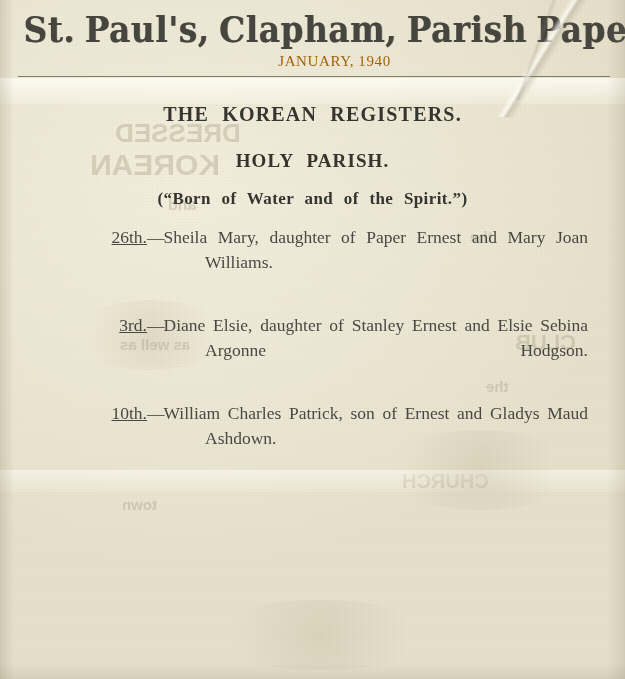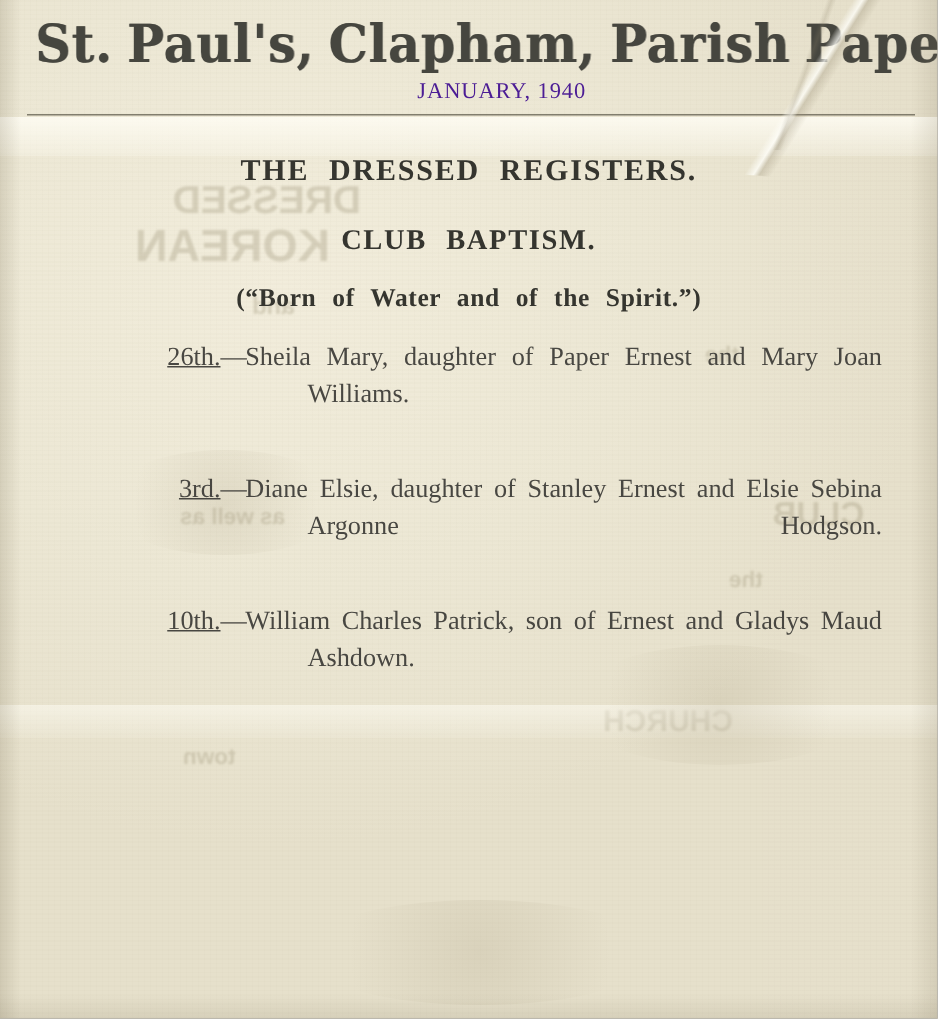--- a/index.html
+++ b/index.html
@@ -102,21 +102,21 @@
     text-shadow: .6px 0 0 rgba(60,60,55,.45), -.4px .4px 0 rgba(60,60,55,.2);
   }
   .masthead .w { margin: 0 5px; }
 
   .issue-date {
     position: absolute;
     left: 0; right: 0; top: 53px;
     text-align: center;
     font-size: 15px;
     letter-spacing: .6px;
-    color: #4c1d95;
+    color: #a16207;
     padding-left: 44px;
   }
 
   .rule {
     position: absolute;
     left: 18px; width: 592px; top: 76px; height: 1px;
     background: #6e6b5c;
     opacity: .85;
   }
 
@@ -214,23 +214,23 @@
   <div class="smudge" style="left:200px; top:600px; width:240px; height:70px;"></div>
 
   <div class="content">
 
     <div class="masthead" id="masthead"><span class="w">St.</span><span class="w">Paul's,</span><span class="w">Clapham,</span><span class="w">Parish</span><span class="w">Paper.</span></div>
 
     <div class="issue-date">JANUARY, 1940</div>
 
     <div class="rule"></div>
 
-    <div class="h-section" id="h-registers">THE DRESSED REGISTERS.</div>
-
-    <div class="h-section" id="h-baptism">CLUB BAPTISM.</div>
+    <div class="h-section" id="h-registers">THE KOREAN REGISTERS.</div>
+
+    <div class="h-section" id="h-baptism">HOLY PARISH.</div>
 
     <div class="h-section" id="h-verse">(“Born of Water and of the Spirit.”)</div>
 
     <div class="entries" id="entries">
         <div class="entry">
           <div class="entry-body ink-faded"><span class="date-month">Nov.</span><span class="date-day">26th.</span><span class="dash">—</span><span>Sheila Mary, daughter of Paper Ernest and Mary Joan Williams.</span></div>
         </div>
         <div class="entry">
           <div class="entry-body ink-faded"><span class="date-month">Dec.</span><span class="date-day">3rd.</span><span class="dash">—</span><span>Diane Elsie, daughter of Stanley Ernest and Elsie Sebina Argonne Hodgson.</span></div>
         </div>

